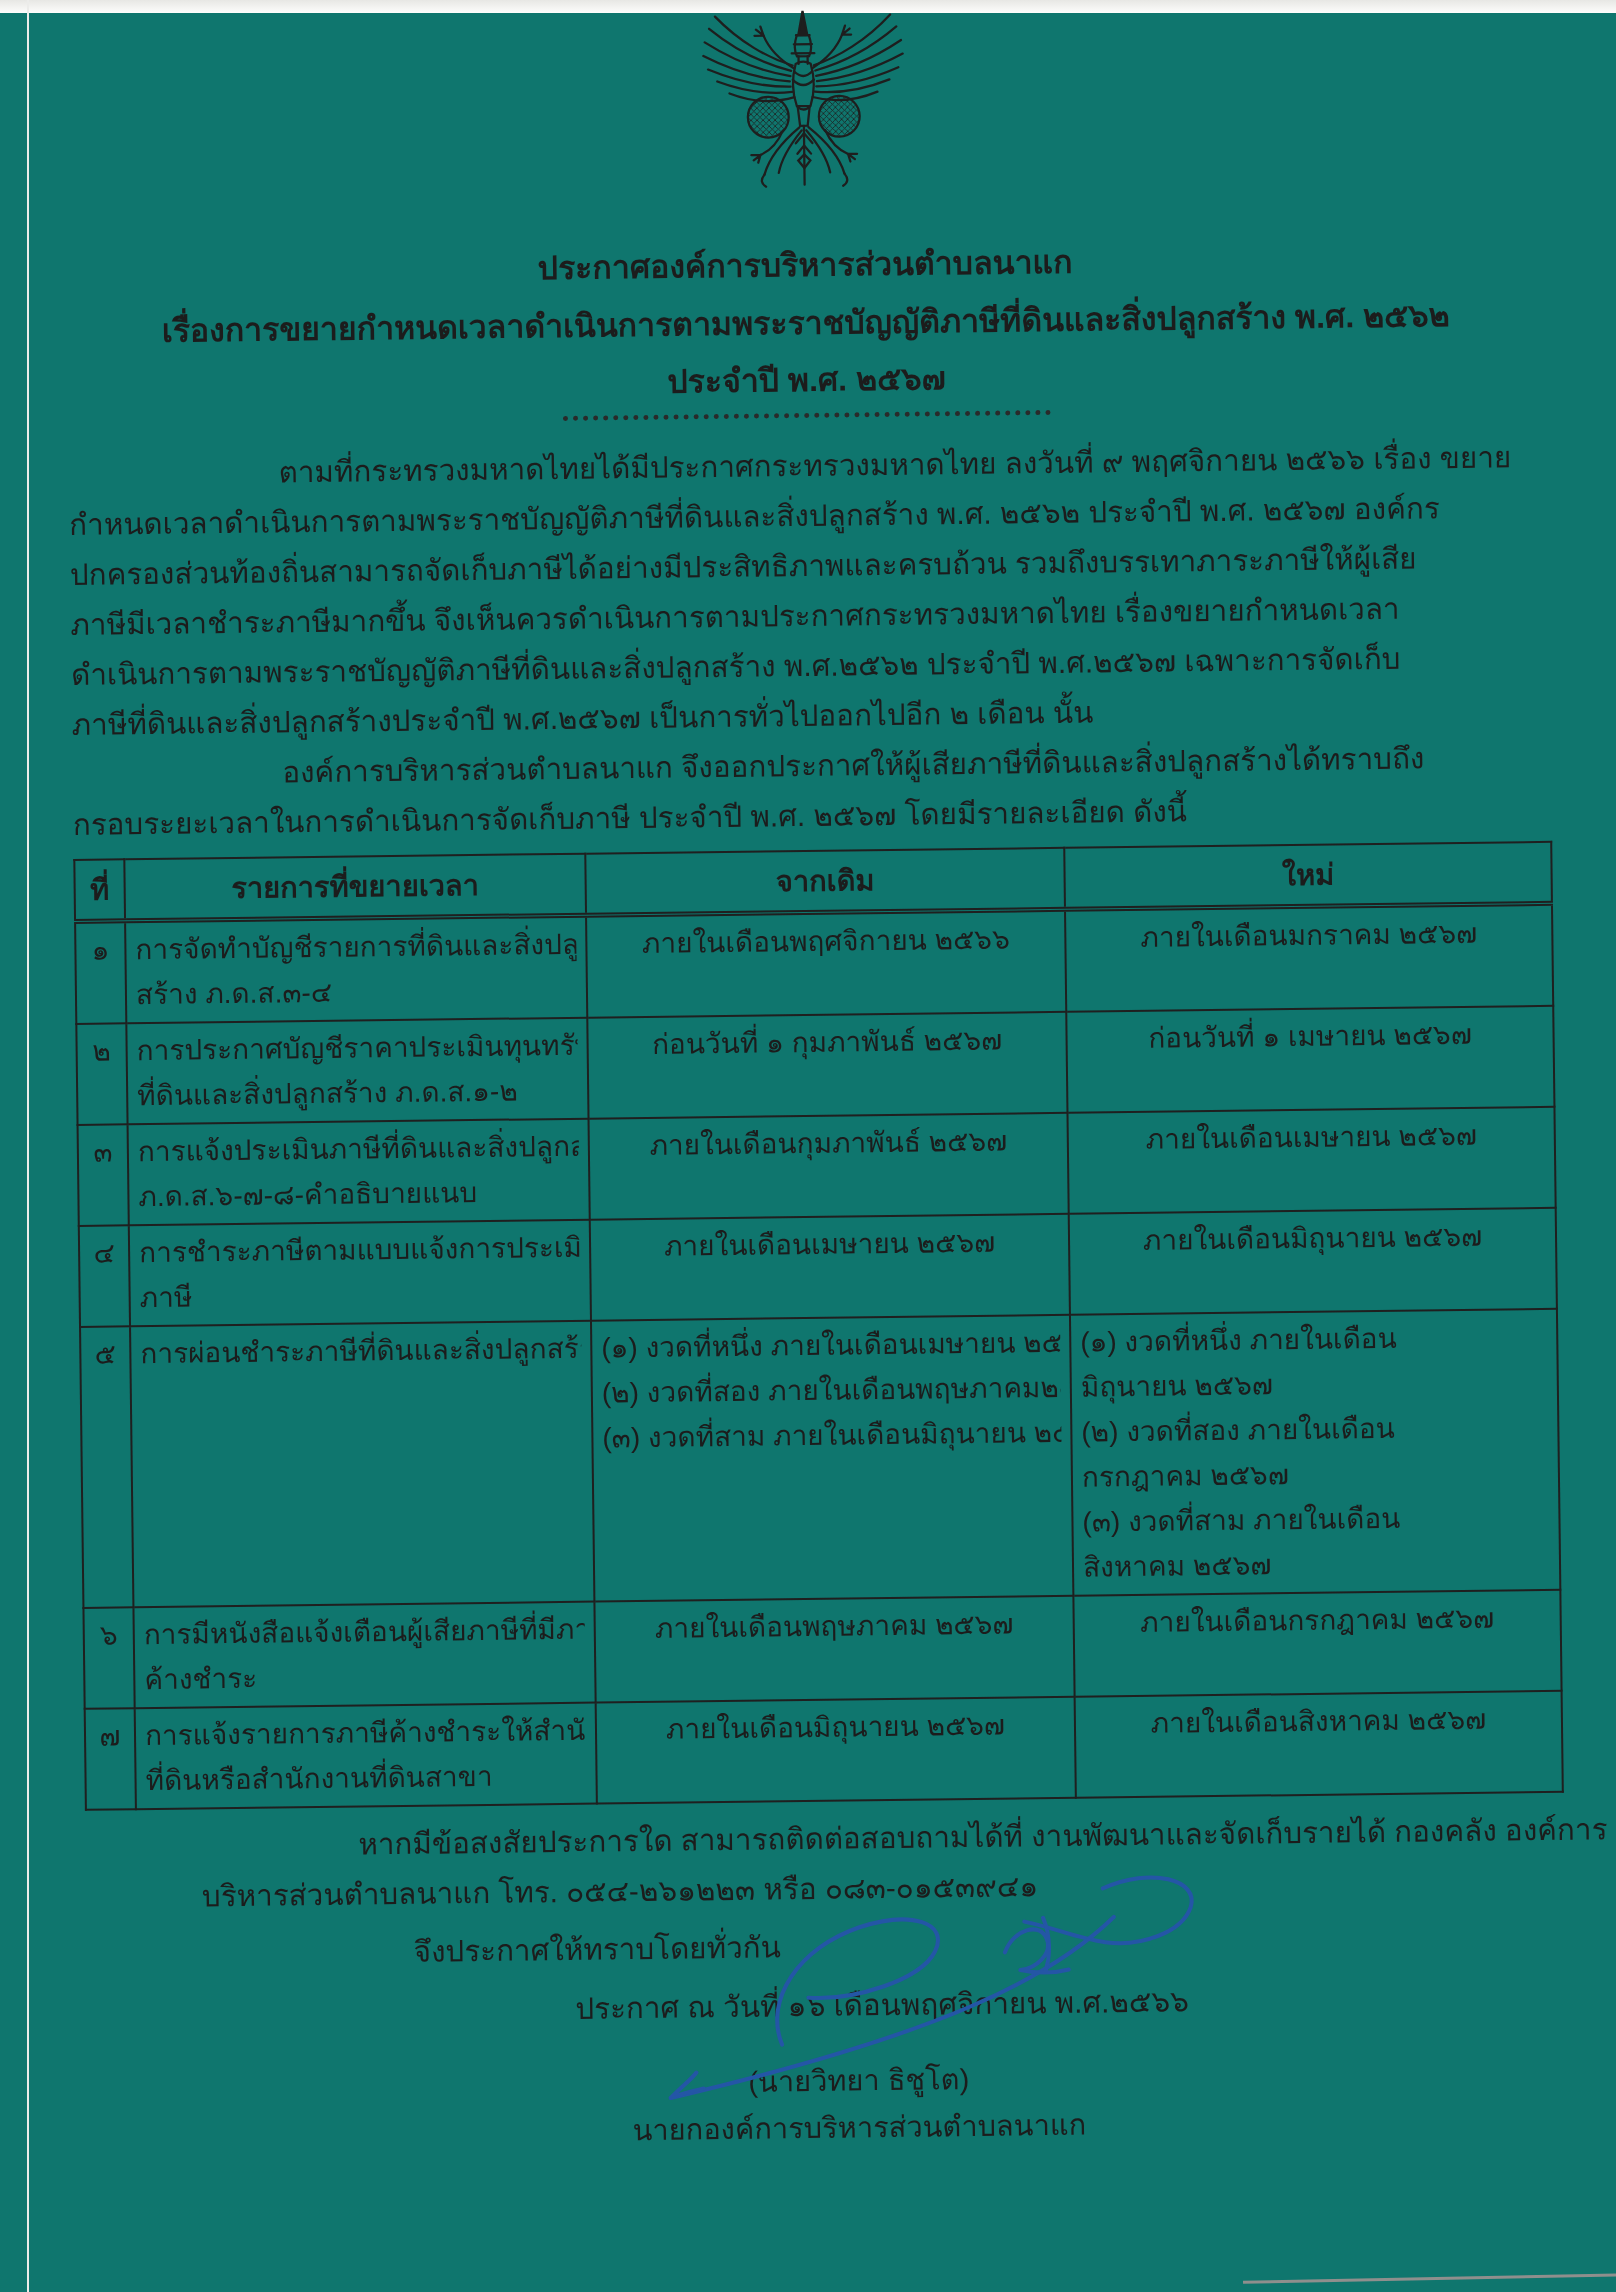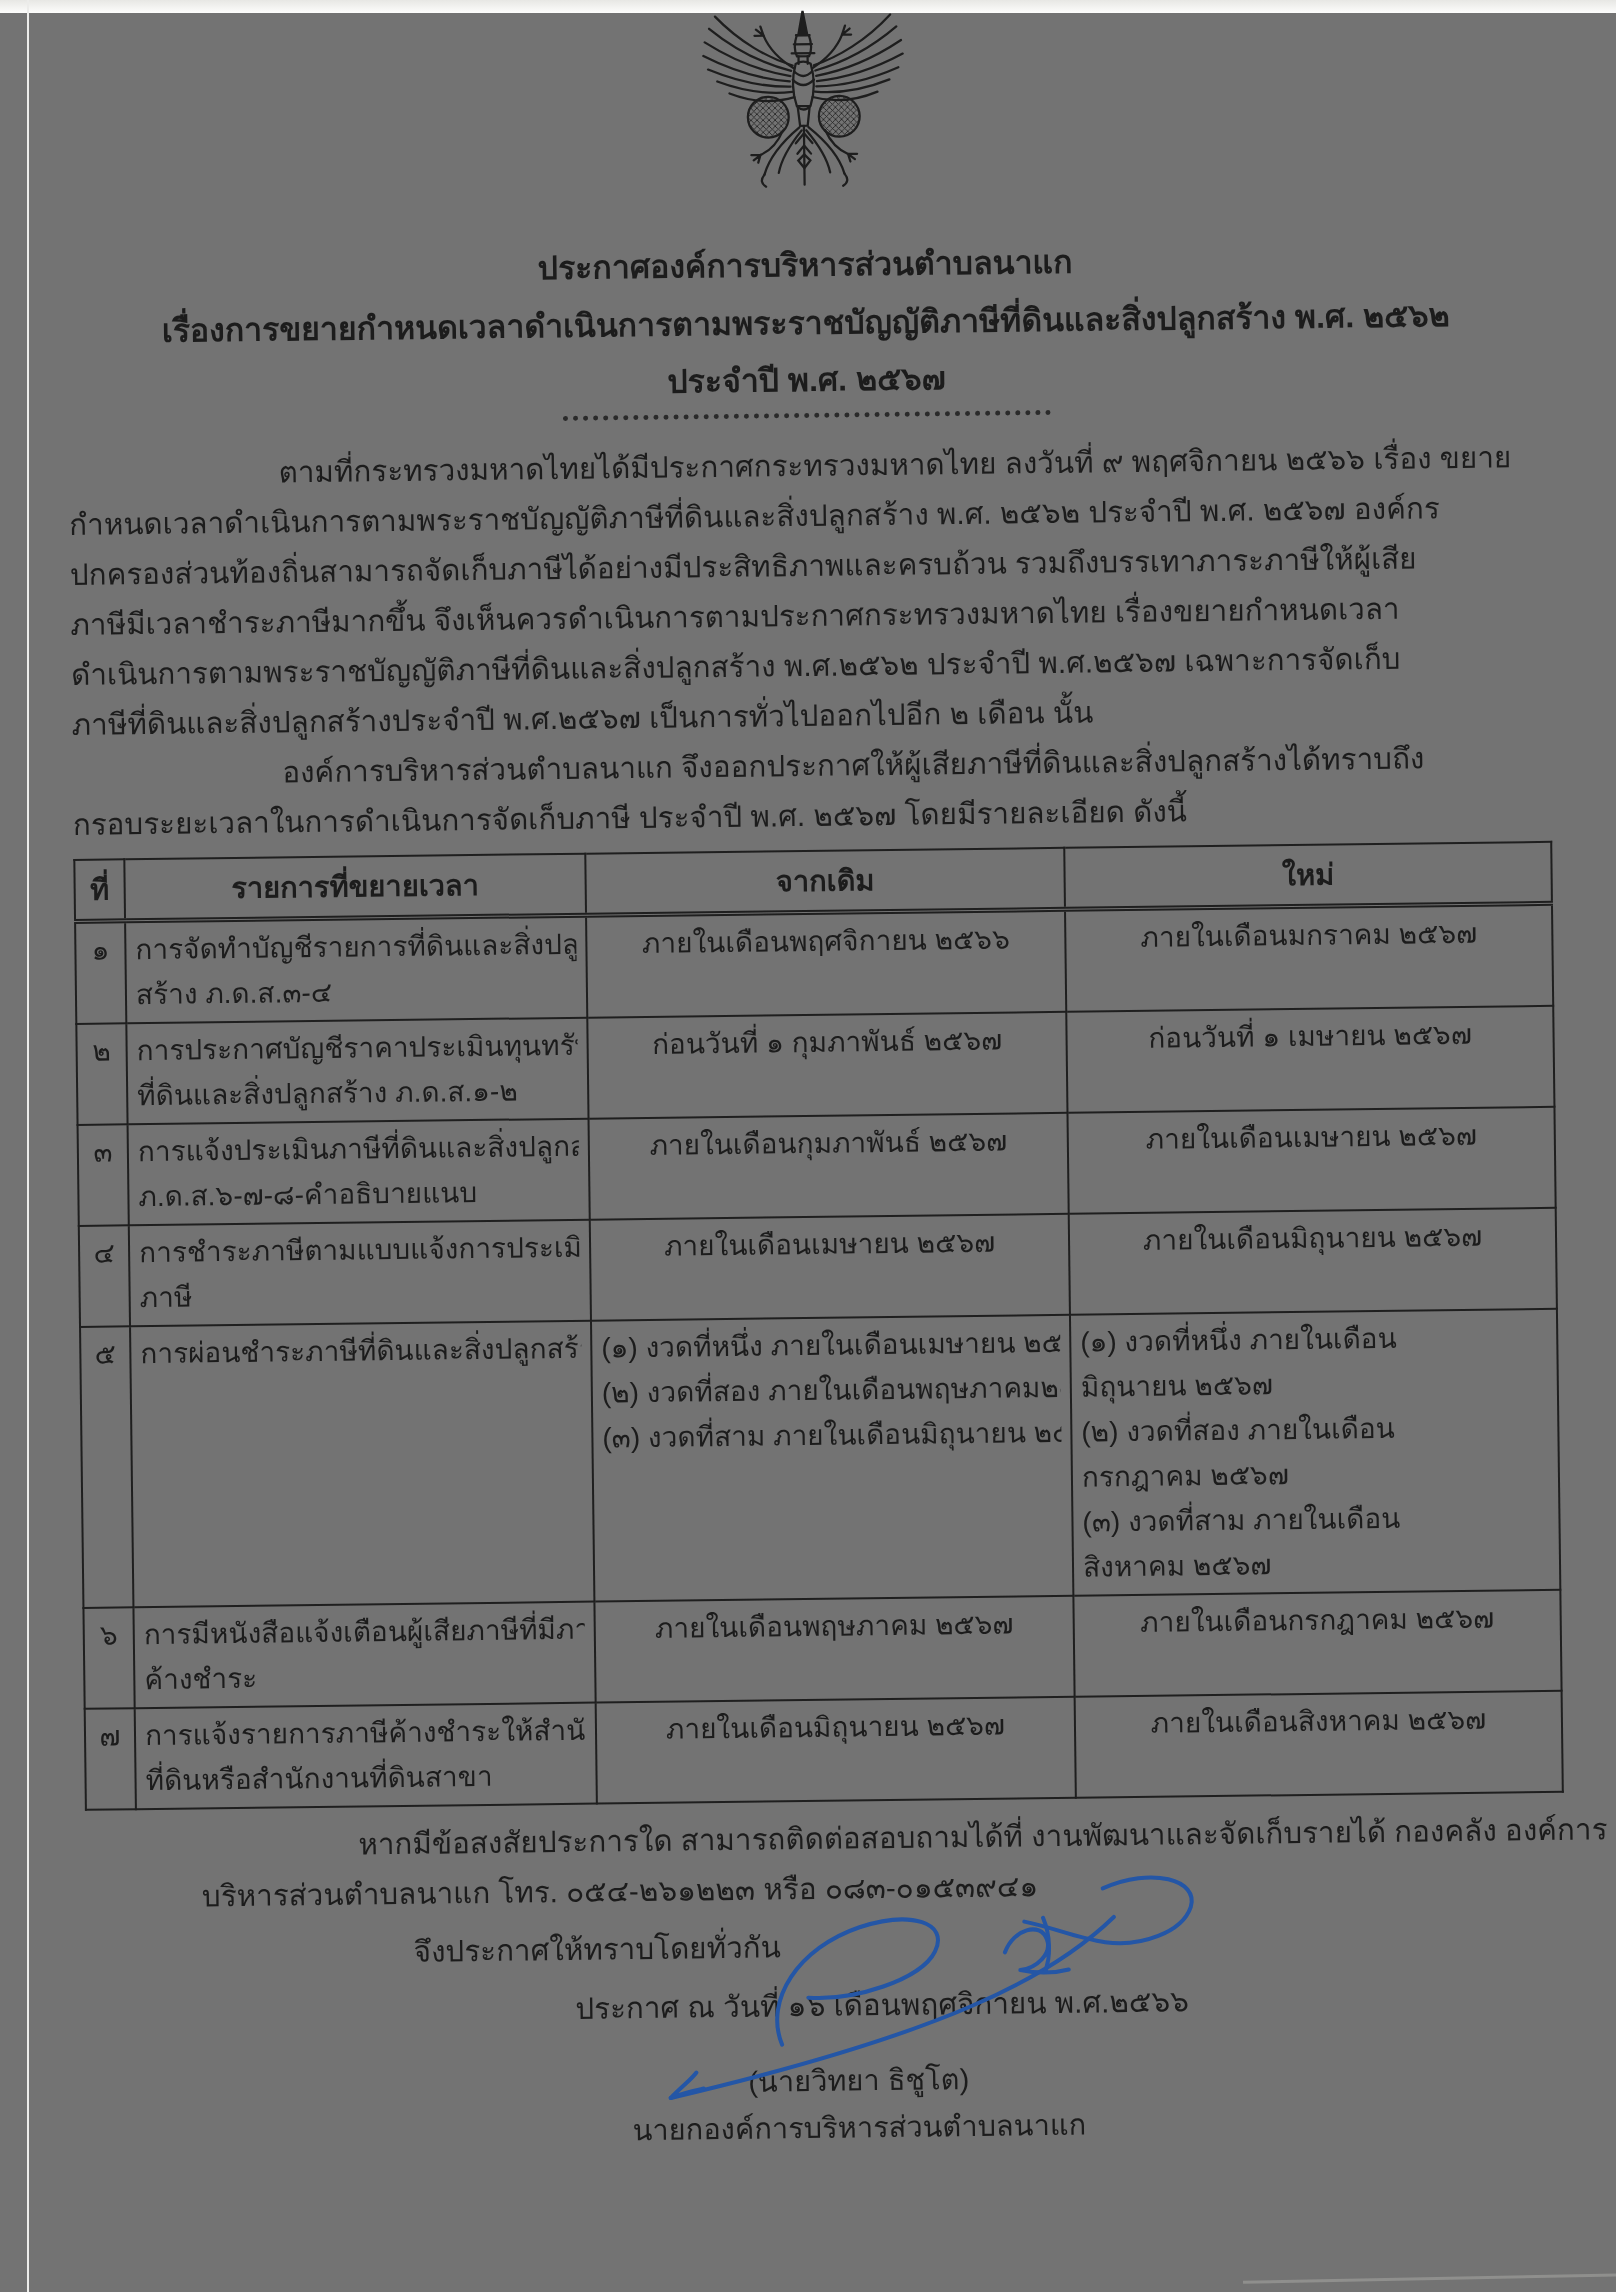--- a/index.html
+++ b/index.html
@@ -1,16 +1,16 @@
 <!DOCTYPE html>
 <html style="font-size:14.3px"><head>
 <meta charset="utf-8">
 <style>
   html,body{margin:0;padding:0;background:#d8d8d8;}
-  .page{position:relative;width:1617px;height:2293px;background:#737373;overflow:hidden;
+  .page{position:relative;width:1617px;height:2293px;background:#0f766e;overflow:hidden;
         font-family:"Liberation Sans","DejaVu Sans",sans-serif;color:#1c1c1c;}
   .scan-top{position:absolute;left:0;top:0;width:1617px;height:12.5px;
             background:linear-gradient(#e7e7e4,#fdfdfc);}
   .scan-left{position:absolute;left:27px;top:0;width:1.8px;height:2293px;background:#ececе8;background:#ececea;}
   .scan-shadow{position:absolute;left:1243px;top:2277px;width:385px;height:2.7px;background:#8f8f8d;
                transform:rotate(-1.1deg);}
   .doc{position:absolute;left:0;top:0;width:1617px;box-sizing:border-box;padding:5.4px 63px 0 76px;
        transform:rotate(-0.7deg);transform-origin:806px 1075px;}
   .emblem-wrap{text-align:center;height:226px;}
   .title{ text-align:center;font-weight:bold;font-size:32px;line-height:47px;margin-top:10.7px;white-space:nowrap;}

